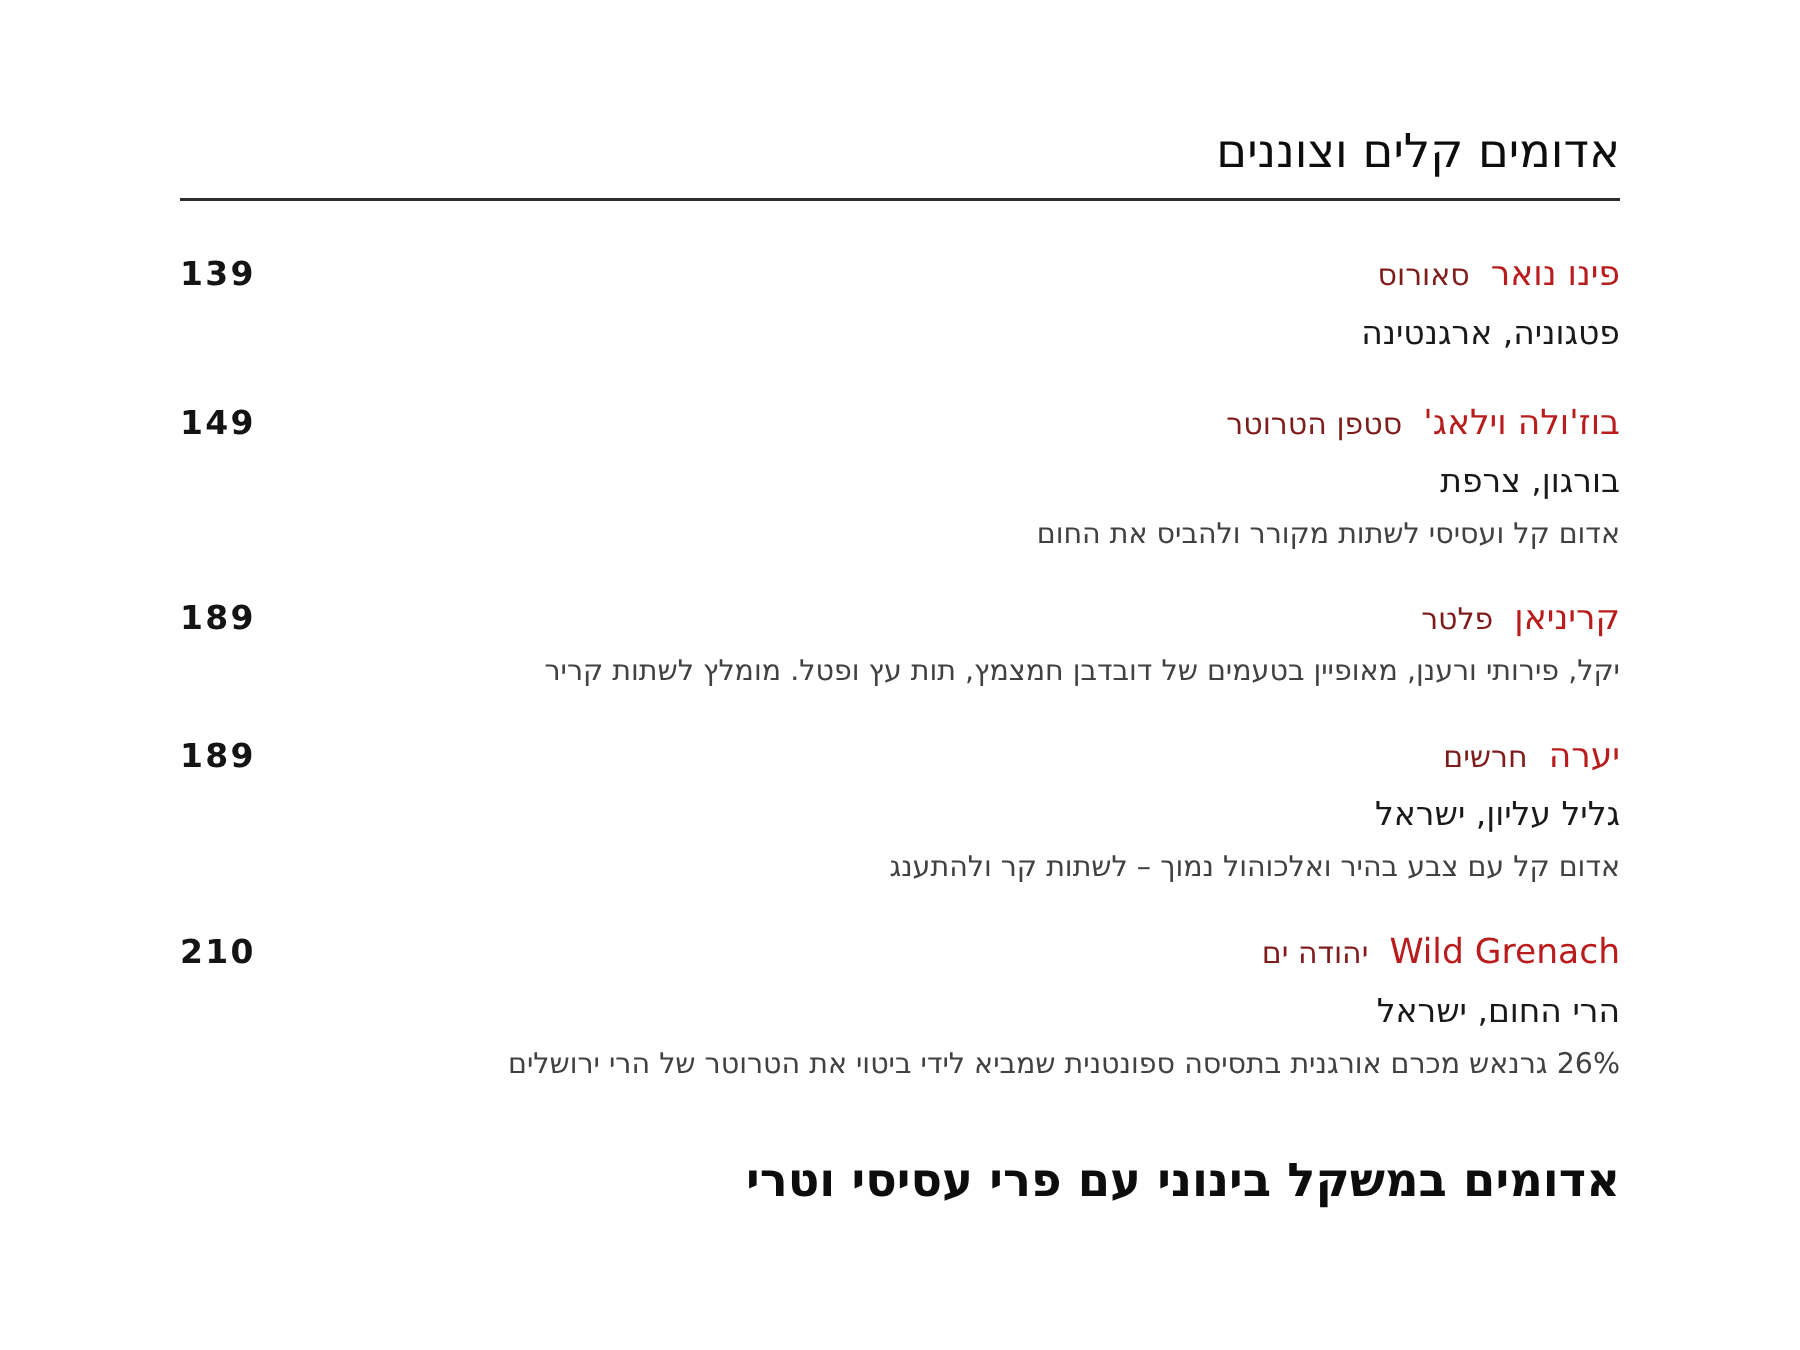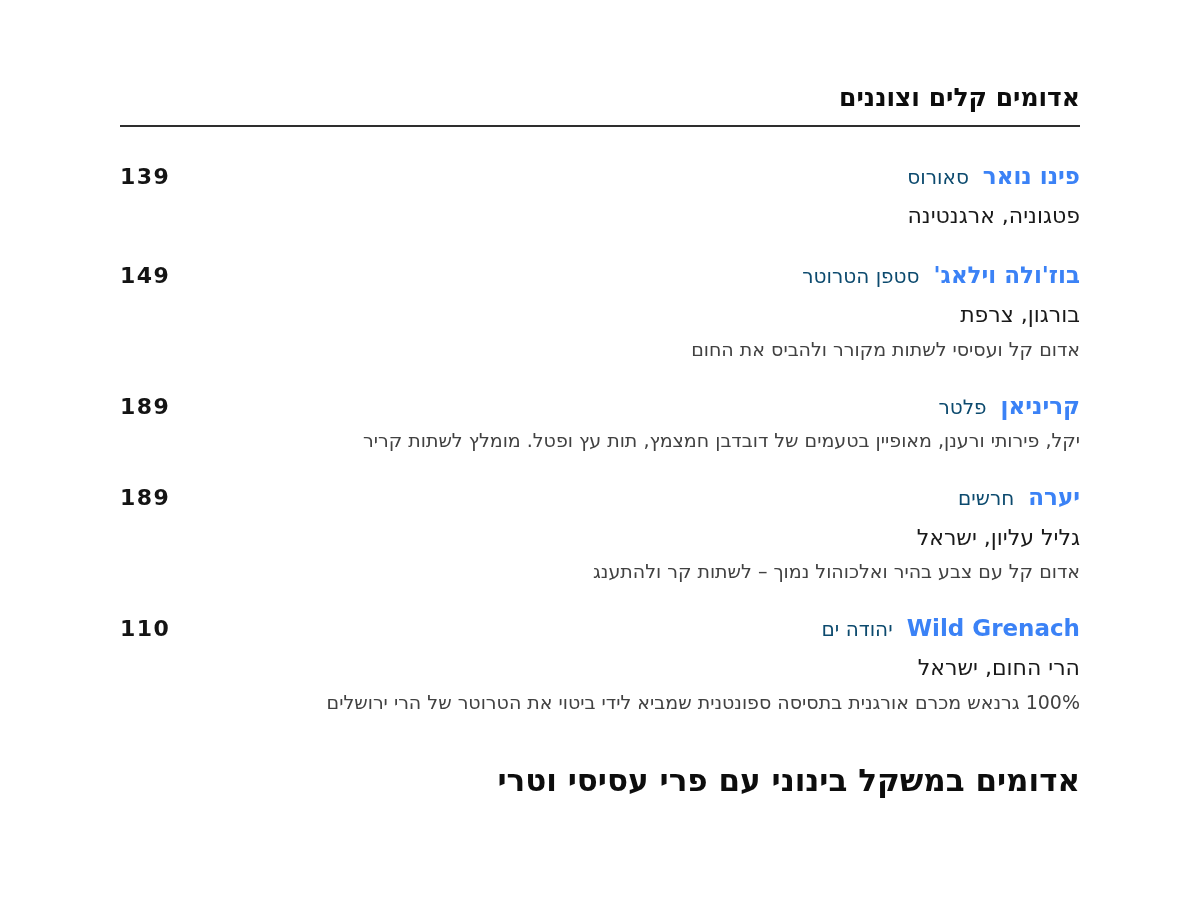--- a/index.html
+++ b/index.html
@@ -12,22 +12,22 @@
     height: 900px;
     overflow: hidden;
     font-family: "DejaVu Sans", "Liberation Sans", sans-serif;
     direction: rtl;
   }
   .page {
     padding: 84px 120px 0 120px;
     box-sizing: border-box;
   }
   .section-title {
-    font-size: 25px;
-    font-weight: 700;
+    font-size: 31px;
+    font-weight: 400;
     color: #0d0d0d;
     line-height: 1.15;
     margin: 0;
   }
   .rule {
     border: none;
     border-top: 2px solid #2e2e2e;
     margin: 12px 0 0 0;
   }
   .wine-list {
@@ -41,28 +41,28 @@
     justify-content: space-between;
     align-items: baseline;
   }
   .wine-title {
     display: flex;
     align-items: baseline;
     gap: 14px;
   }
   .wine-name {
     font-size: 23px;
-    font-weight: 700;
-    color: #3b82f6;
+    font-weight: 400;
+    color: #b91c1c;
     line-height: 1.2;
   }
   .wine-producer {
     font-size: 20px;
     font-weight: 400;
-    color: #0c4a6e;
+    color: #7f1d1d;
   }
   .wine-price {
     font-size: 22px;
     font-weight: 800;
     color: #141414;
     letter-spacing: 1.5px;
     direction: ltr;
   }
   .wine-region {
     font-size: 22px;
@@ -140,23 +140,23 @@
       <div class="wine-region">גליל עליון, ישראל</div>
       <div class="wine-desc">אדום קל עם צבע בהיר ואלכוהול נמוך – לשתות קר ולהתענג</div>
     </div>
 
     <div class="wine">
       <div class="wine-head">
         <div class="wine-title">
           <span class="wine-name">Wild Grenach</span>
           <span class="wine-producer">יהודה ים</span>
         </div>
-        <span class="wine-price">110</span>
+        <span class="wine-price">210</span>
       </div>
       <div class="wine-region">הרי החום, ישראל</div>
-      <div class="wine-desc">100% גרנאש מכרם אורגנית בתסיסה ספונטנית שמביא לידי ביטוי את הטרוטר של הרי ירושלים</div>
+      <div class="wine-desc">26% גרנאש מכרם אורגנית בתסיסה ספונטנית שמביא לידי ביטוי את הטרוטר של הרי ירושלים</div>
     </div>
 
   </div>
 
   <h1 class="next-section-title">אדומים במשקל בינוני עם פרי עסיסי וטרי</h1>
 
 </div>
 
 </body></html>

